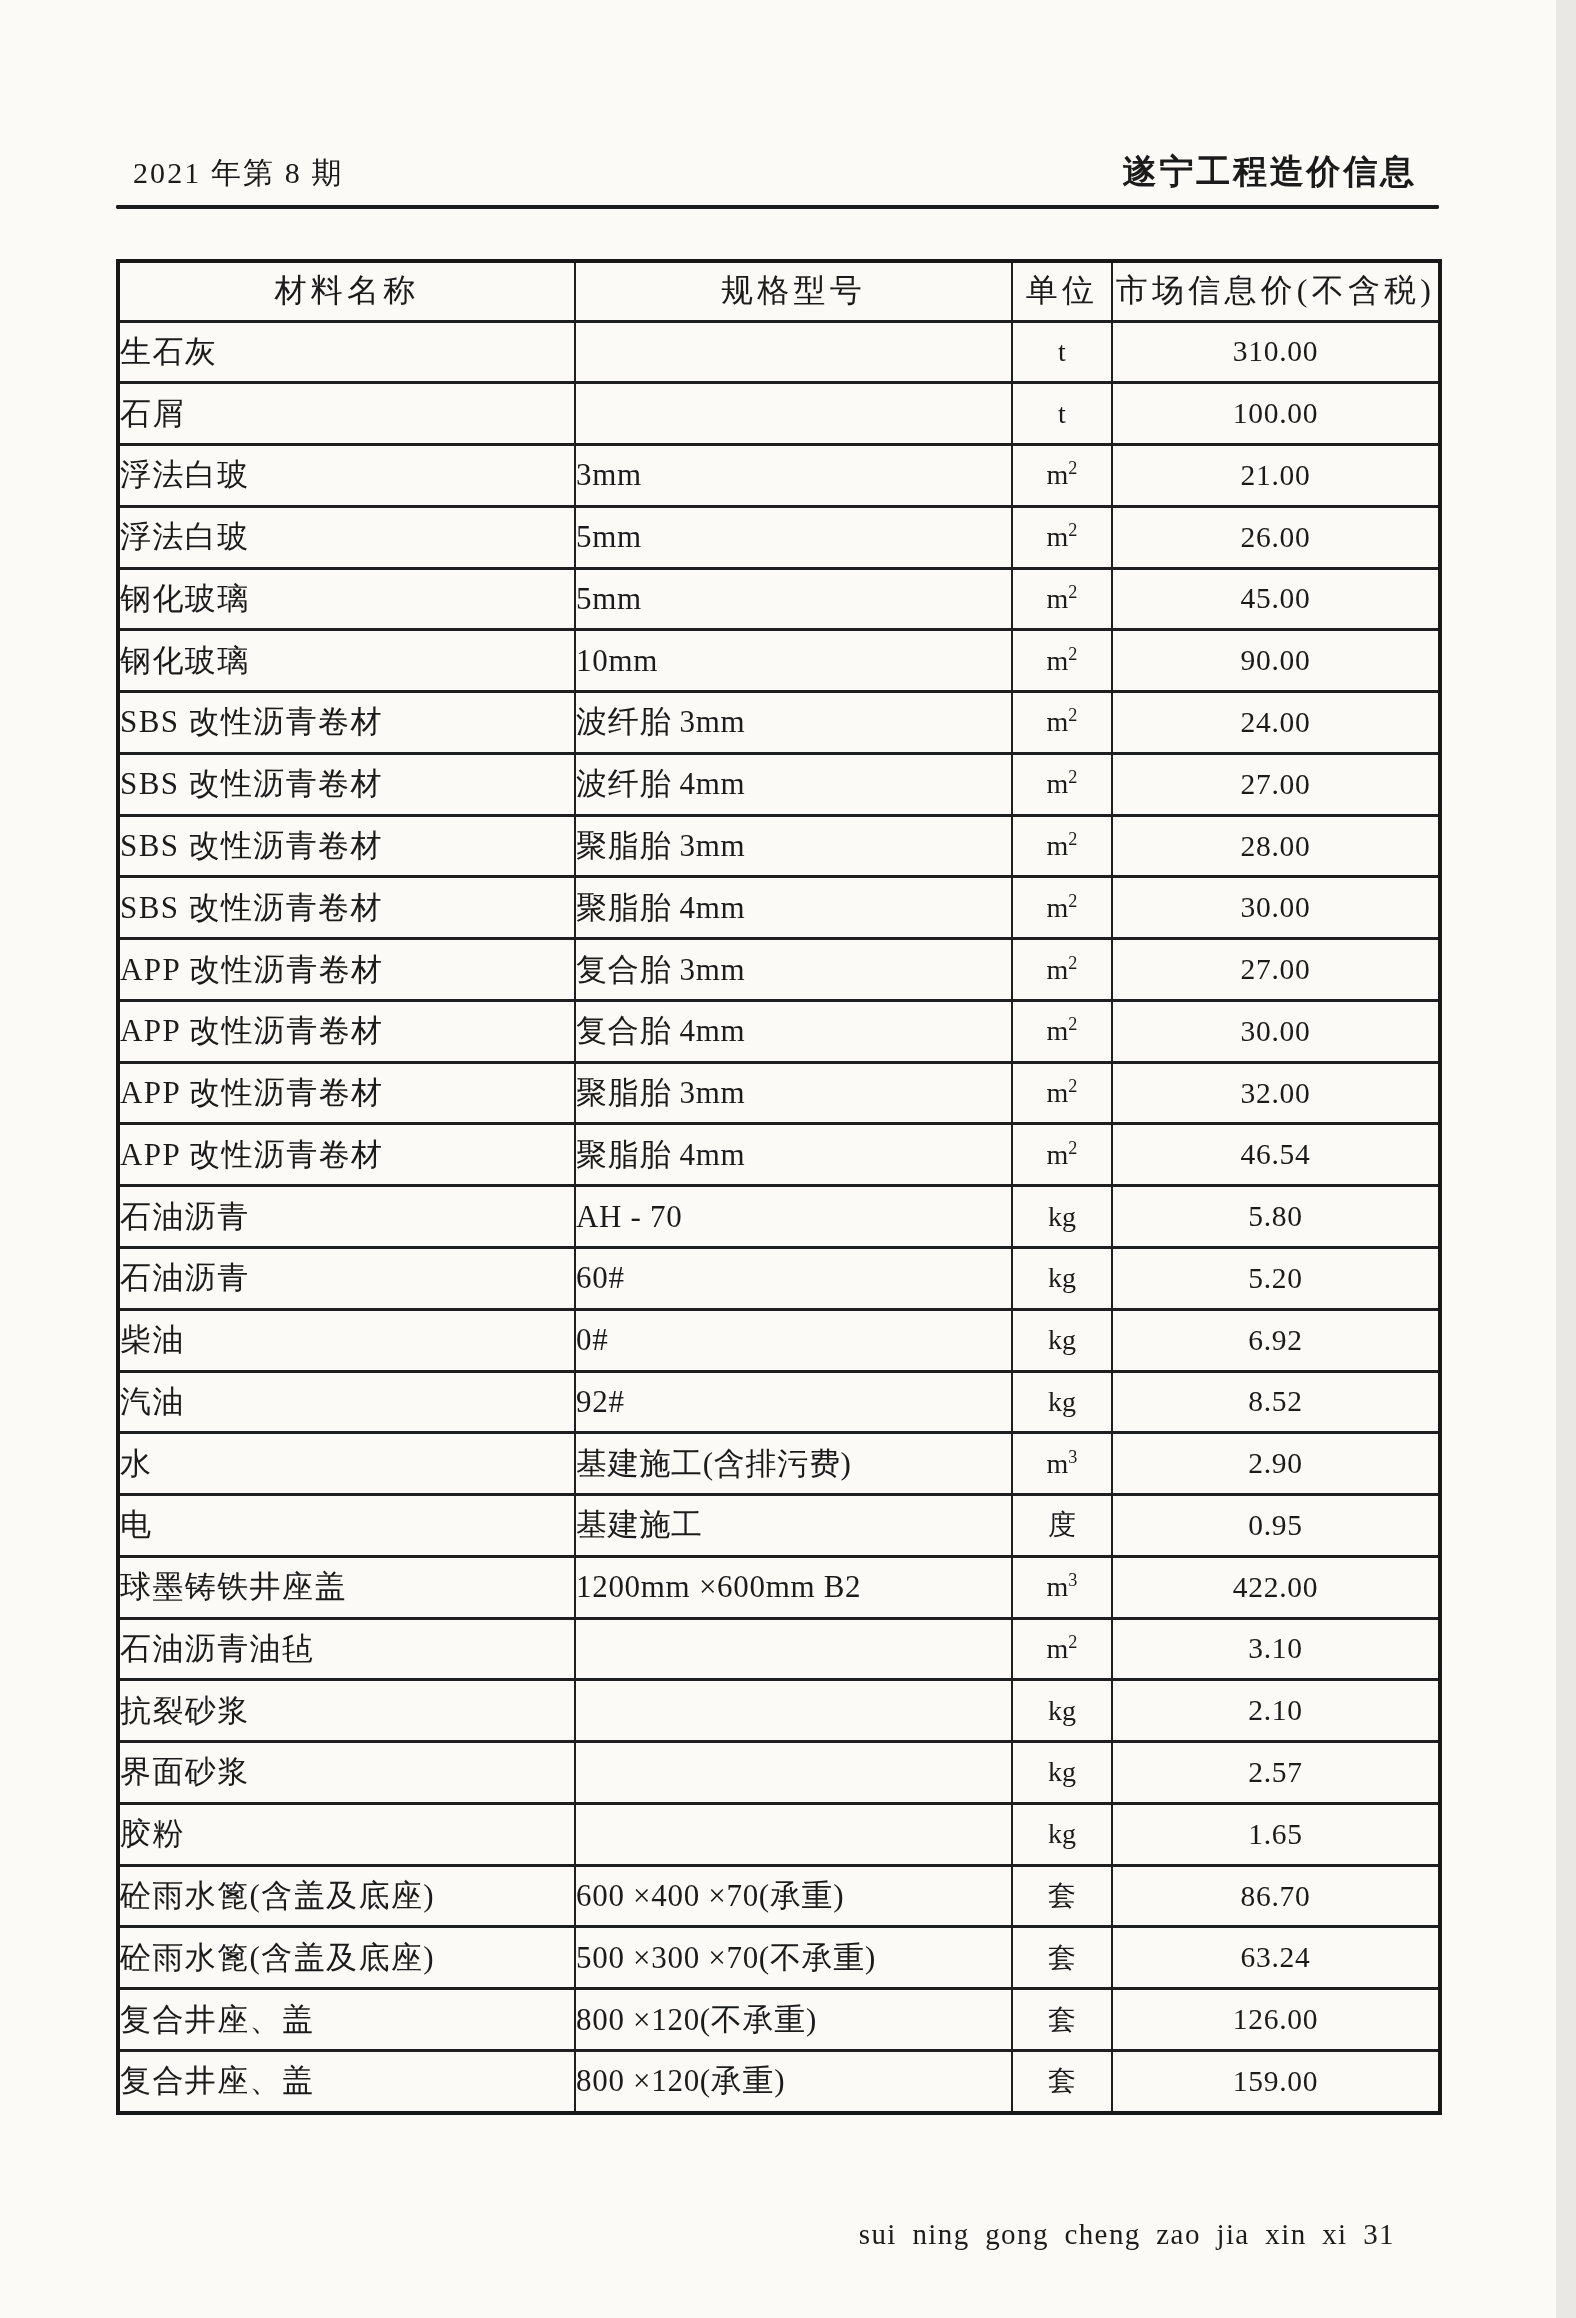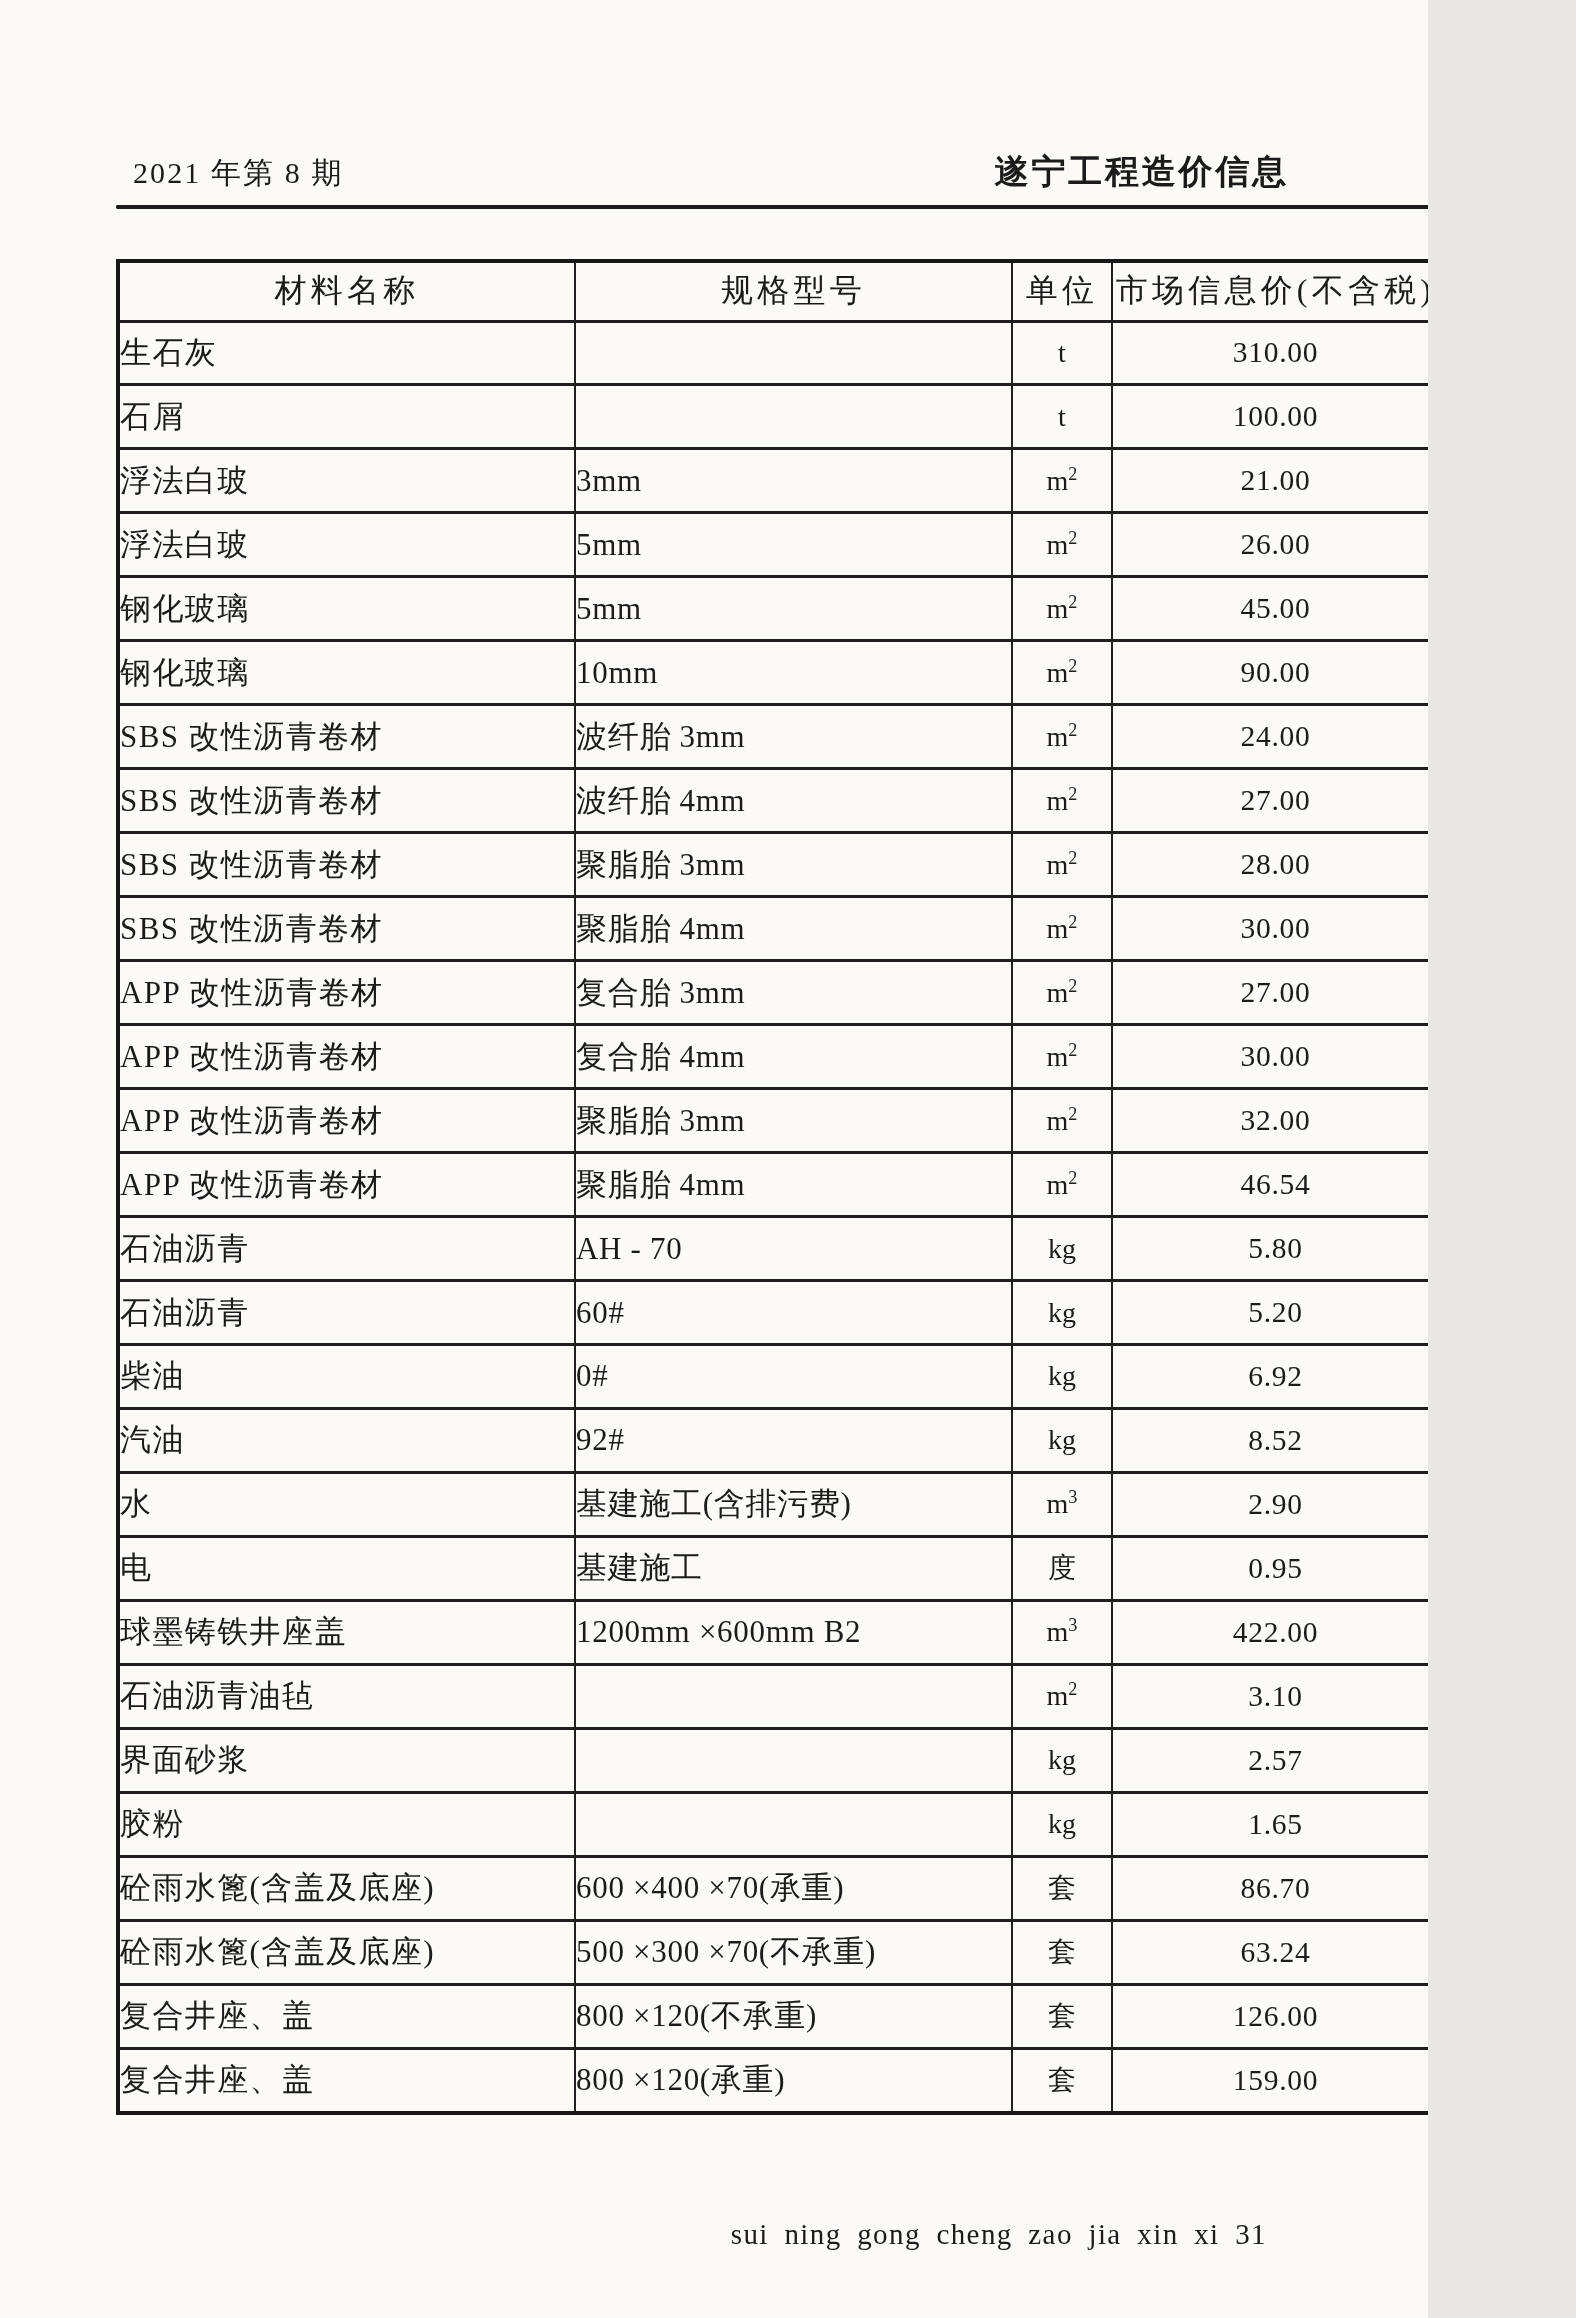--- a/index.html
+++ b/index.html
@@ -1,18 +1,18 @@
 <!DOCTYPE html>
 <html style="font-size:11.2px"><head>
 <meta charset="utf-8">
 <style>
   html, body { margin: 0; padding: 0; background: #e9e8e4; }
   .page {
     position: relative;
-    width: 1428px;
+    width: 1556px;
     height: 2319px;
     background: #fbfaf6;
     font-family: "Liberation Serif", "DejaVu Serif", serif;
     color: #1b1b1b;
     overflow: hidden;
   }
   
   .page-header {
     position: absolute;
     left: 133px;
@@ -260,20 +260,26 @@
           <td class="c-unit"><span>m</span><sup>3</sup></td>
           <td class="c-price">422.00</td>
         </tr>
         <tr>
           <td class="c-name">石油沥青油毡</td>
           <td class="c-spec"></td>
           <td class="c-unit"><span>m</span><sup>2</sup></td>
           <td class="c-price">3.10</td>
         </tr>
         <tr>
+          <td class="c-name">抗裂砂浆</td>
+          <td class="c-spec"></td>
+          <td class="c-unit"><span>kg</span><sup></sup></td>
+          <td class="c-price">2.10</td>
+        </tr>
+        <tr>
           <td class="c-name">界面砂浆</td>
           <td class="c-spec"></td>
           <td class="c-unit"><span>kg</span><sup></sup></td>
           <td class="c-price">2.57</td>
         </tr>
         <tr>
           <td class="c-name">胶粉</td>
           <td class="c-spec"></td>
           <td class="c-unit"><span>kg</span><sup></sup></td>
           <td class="c-price">1.65</td>

